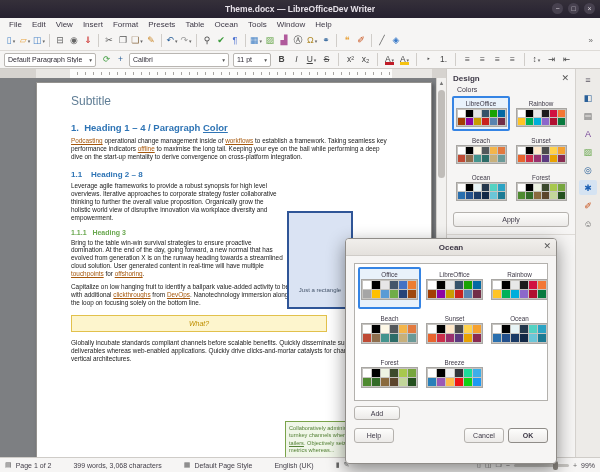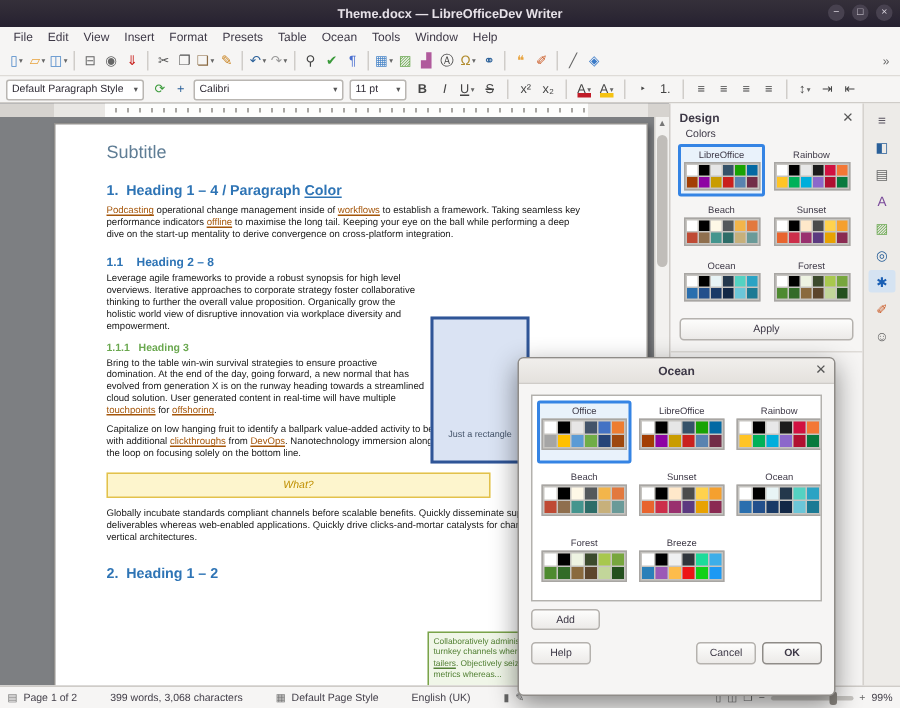--- a/index.html
+++ b/index.html
@@ -326,21 +326,20 @@
         <div id="doc-content">
             <div class="blk h1"><span>1.  Heading 1 – 4 / Paragraph </span><span class="u">Color</span></div>
             <div class="blk p"><span class="doclink">Podcasting</span><span> operational change management inside of </span><span class="doclink">workflows</span><span> to establish a framework. Taking seamless key performance indicators </span><span class="doclink">offline</span><span> to maximise the long tail. Keeping your eye on the ball while performing a deep dive on the start-up mentality to derive convergence on cross-platform integration.</span></div>
             <div class="blk h2"><span>1.1    Heading 2 – 8</span></div>
             <div class="blk p narrow"><span>Leverage agile frameworks to provide a robust synopsis for high level overviews. Iterative approaches to corporate strategy foster collaborative thinking to further the overall value proposition. Organically grow the holistic world view of disruptive innovation via workplace diversity and empowerment.</span></div>
             <div class="blk h3 narrow"><span>1.1.1   Heading 3</span></div>
             <div class="blk p narrow"><span>Bring to the table win-win survival strategies to ensure proactive domination. At the end of the day, going forward, a new normal that has evolved from generation X is on the runway heading towards a streamlined cloud solution. User generated content in real-time will have multiple </span><span class="doclink">touchpoints</span><span> for </span><span class="doclink">offshoring</span><span>.</span></div>
             <div class="blk p"><span>Capitalize on low hanging fruit to identify a ballpark value-added activity to beta test. Override the digital divide with additional </span><span class="doclink">clickthroughs</span><span> from </span><span class="doclink">DevOps</span><span>. Nanotechnology immersion along the information highway will close the loop on focusing solely on the bottom line.</span></div>
             <div class="blk callout"><span>What?</span></div>
             <div class="blk p"><span>Globally incubate standards compliant channels before scalable benefits. Quickly disseminate superior deliverables whereas web-enabled applications. Quickly drive clicks-and-mortar catalysts for change before vertical architectures.</span></div>
-            <div class="blk h1"><span>2.  Heading 1 – 2</span></div>
           </div>
         <div class="shape-rect">
           <span class="shape-label">Just a rectangle</span>
         </div>
         <div class="green-box" id="green-box"><span>Collaboratively administrate turnkey channels whereas virtual </span><span class="doclink">e-tailers</span><span>. Objectively seize scalable metrics whereas...</span></div>
       </div>
       <div class="vscroll">
         <div class="arrow up">▲</div>
         <div class="thumb"></div>
         <div class="arrow down">▼</div>

